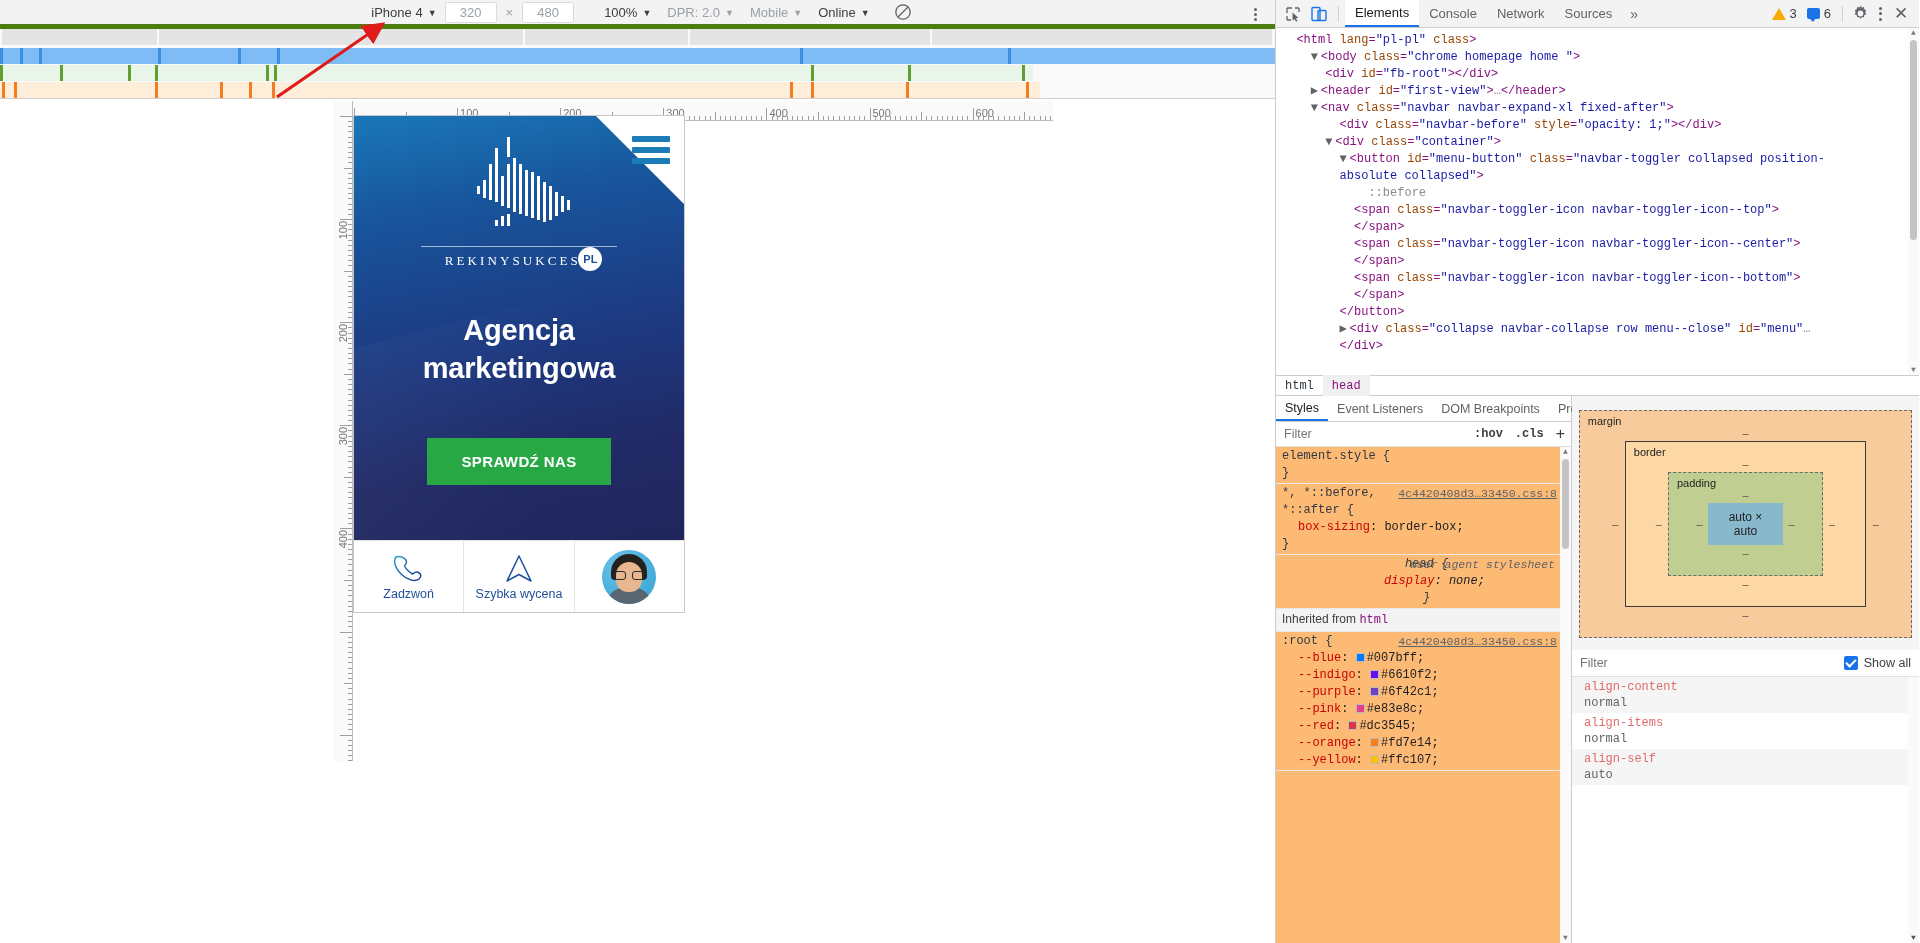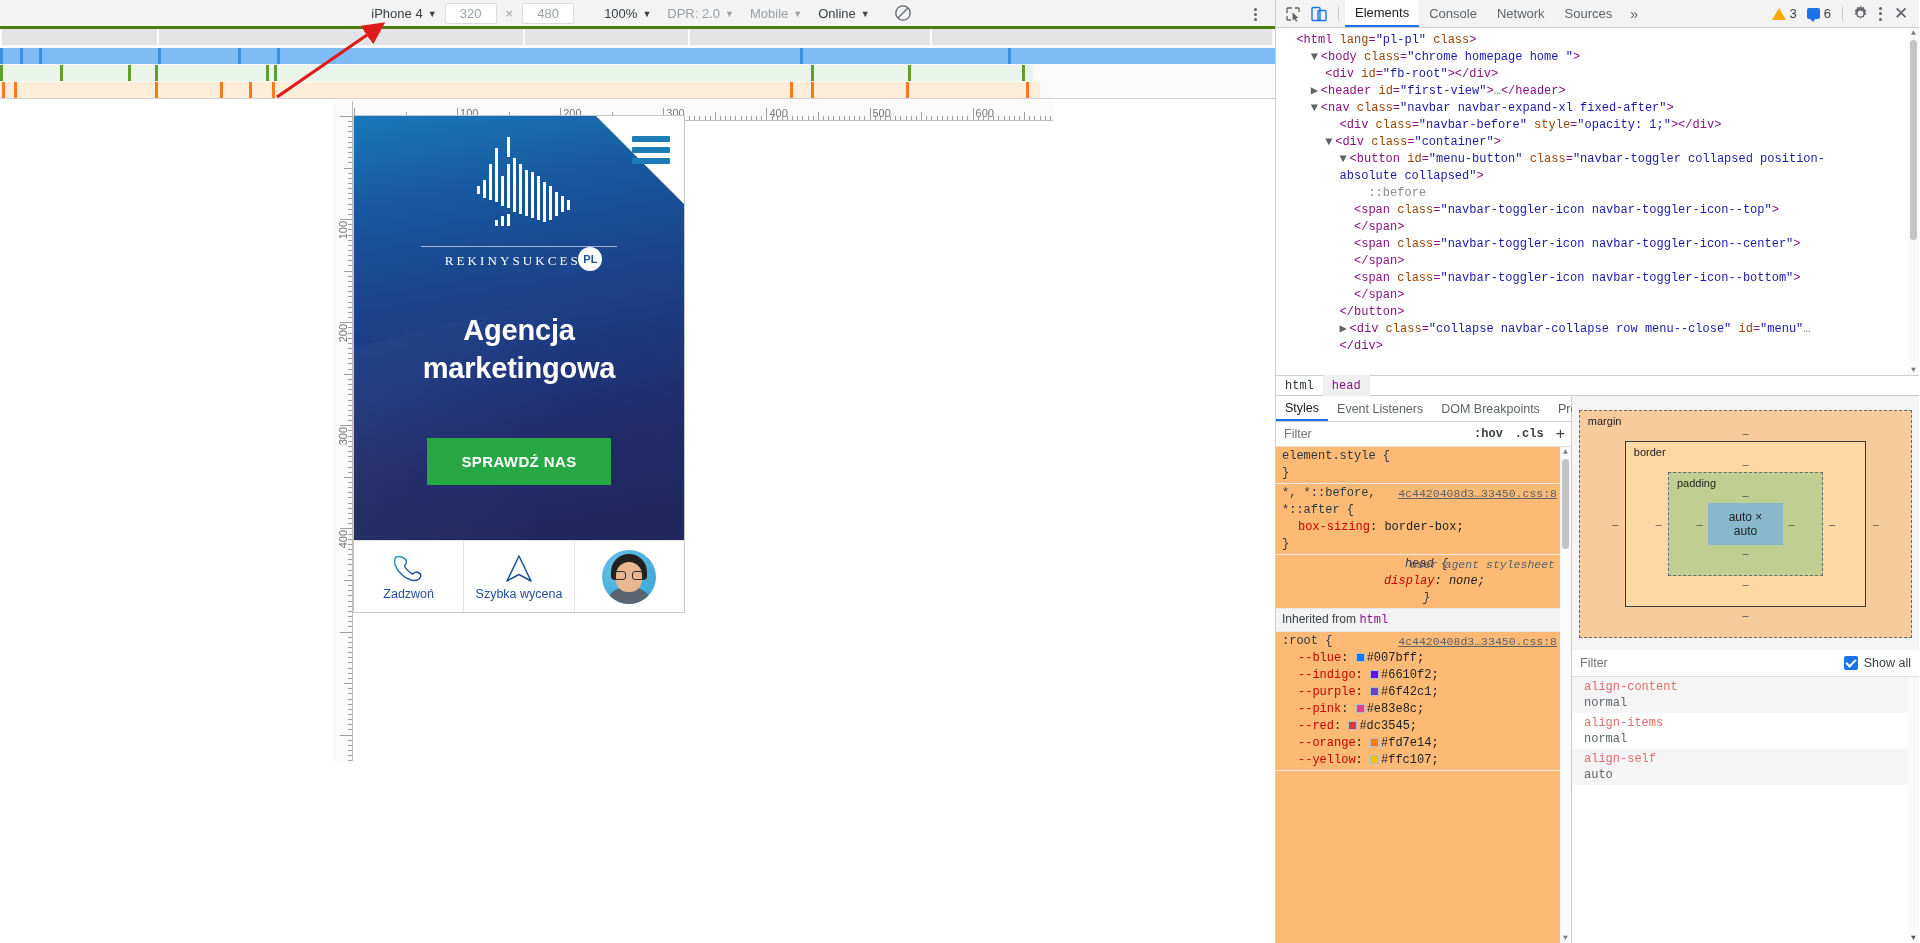--- a/index.html
+++ b/index.html
@@ -23,21 +23,21 @@
     height: 943px;
     background: #fff;
     overflow: hidden;
     border-right: 1px solid #cdcdcd;
   }
 
   
   .device-toolbar {
     height: 29px;
     background: #f3f3f3;
-    border-bottom: 3px solid #4d7c0f;
+    border-bottom: 5px solid #4d7c0f;
     display: flex;
     align-items: center;
     position: relative;
   }
   .dt-center {
     position: absolute;
     left: 0; right: 0;
     display: flex;
     align-items: center;
     justify-content: center;

